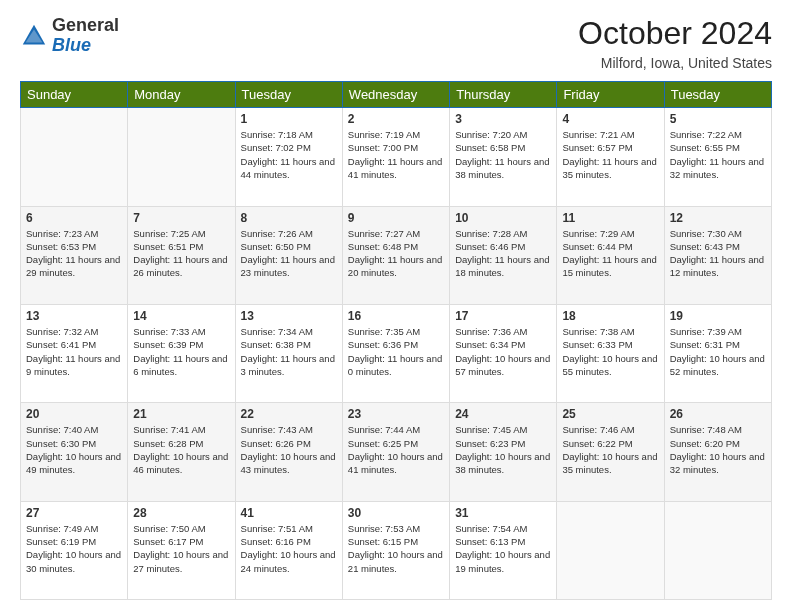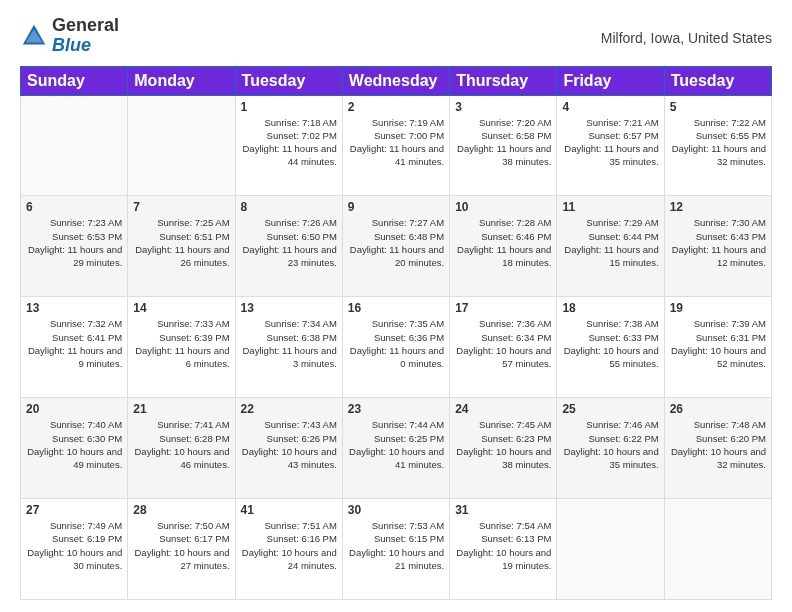--- a/index.html
+++ b/index.html
@@ -13,21 +13,21 @@
     .page {
       width: 792px;
       height: 612px;
       padding: 16px 20px 12px 20px;
       display: flex;
       flex-direction: column;
     }
     .header {
       display: flex;
       justify-content: space-between;
-      align-items: center;
+      align-items: flex-start;
       margin-bottom: 10px;
     }
     .logo {
       display: flex;
       align-items: center;
       gap: 4px;
     }
     .logo-text {
       font-size: 18px;
       font-weight: bold;
@@ -54,24 +54,24 @@
       margin-top: 4px;
     }
     .calendar {
       flex: 1;
       border: 1px solid #ccc;
       border-collapse: collapse;
       width: 100%;
       table-layout: fixed;
     }
     .calendar th {
-      background-color: #6d28d9;
+      background-color: #4d7c0f;
       color: #fff;
-      font-size: 16px;
-      font-weight: bold;
+      font-size: 13px;
+      font-weight: normal;
       text-align: left;
       padding: 5px 6px;
       border: 1px solid #1a6bb5;
     }
     .calendar td {
       border: 1px solid #ddd;
       vertical-align: top;
       padding: 4px 5px;
       font-size: 10px;
       color: #333;
@@ -84,21 +84,20 @@
     .day-num {
       font-size: 12px;
       font-weight: bold;
       margin-bottom: 2px;
       display: block;
     }
     .day-info {
       font-size: 9.5px;
       line-height: 1.4;
       color: #333;
-      text-align: right;
     }
     .empty-cell {
       background: #f9f9f9 !important;
     }
   </style>
 </head>
 <body>
 
 <div class="page">
   <div class="header">
@@ -106,20 +105,21 @@
       <svg class="logo-icon" viewBox="0 0 30 30">
         <polygon points="15,3 27,24 3,24" fill="#1a6bb5"></polygon>
         <polygon points="15,8 24,22 6,22" fill="#fff" opacity="0.3"></polygon>
       </svg>
       <div class="logo-text">
         <span style="color:#333;">General</span><br>
         <span class="blue">Blue</span>
       </div>
     </div>
     <div class="title-block">
+      <div class="month-title">October 2024</div>
       <div class="location">Milford, Iowa, United States</div>
     </div>
   </div>
 
   <table class="calendar">
     <thead>
       <tr id="weekday-header">
           <th>Sunday</th>
           <th>Monday</th>
           <th>Tuesday</th>

